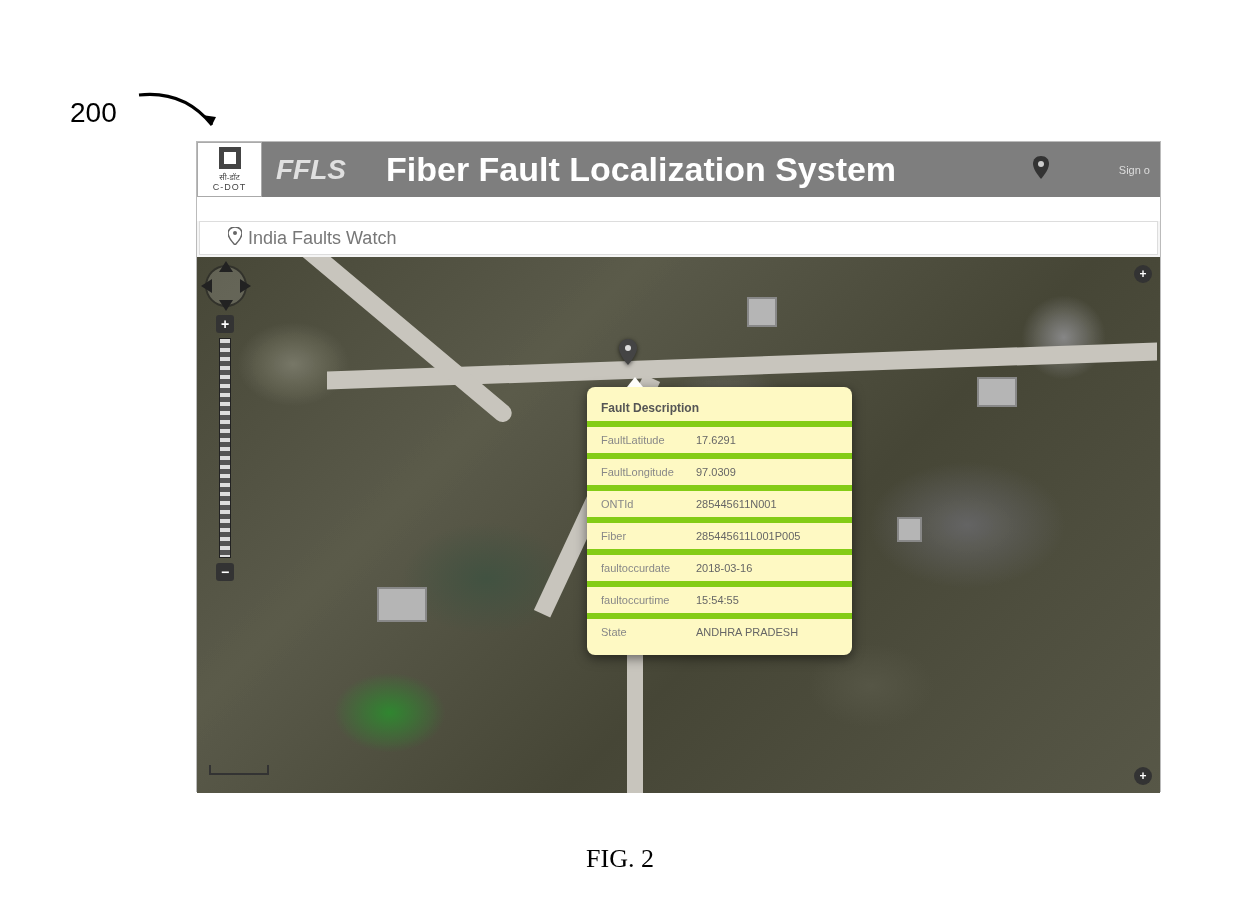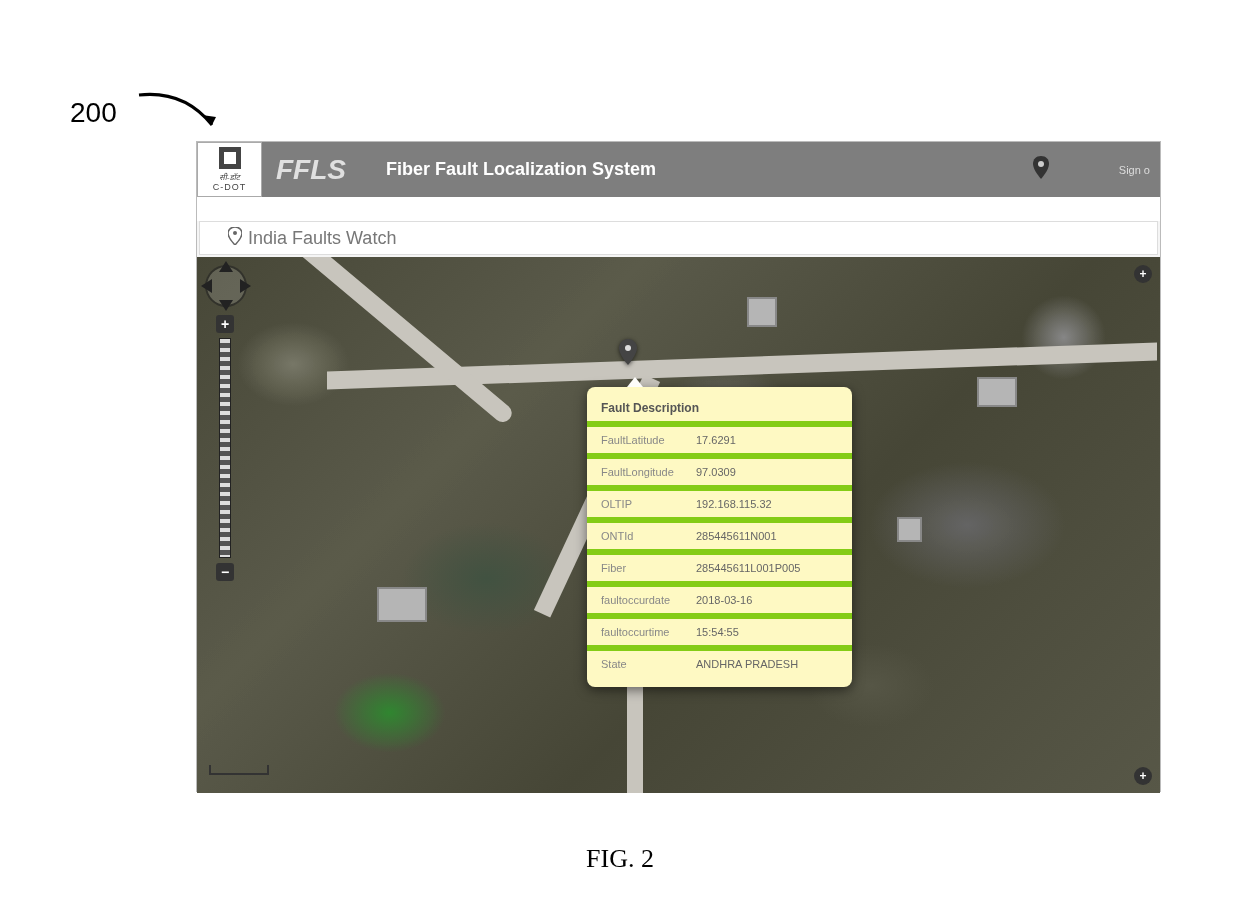--- a/index.html
+++ b/index.html
@@ -9,24 +9,24 @@
   .ref-arrow { width: 90px; height: 55px; }
 
   .figcap { position: absolute; bottom: 40px; left: 50%; transform: translateX(-50%); font-size: 26px; font-family: 'Times New Roman', serif; }
 
   .app-frame { position: absolute; left: 196px; top: 141px; width: 965px; height: 651px; border: 1px solid #bbb; background: #f5f5f5; }
 
   .topbar { height: 55px; background: #7e7e7e; display: flex; align-items: center; position: relative; }
   .logo-box { width: 65px; height: 55px; background: #fff; border: 1px solid #aaa; display: flex; flex-direction: column; align-items: center; justify-content: center; }
   .logo-top { width: 22px; height: 22px; background: #444; display:flex; align-items:center; justify-content:center;}
   .logo-top-inner{width:12px;height:12px;background:#fff;}
-  .logo-mid { font-size: 8px; color:#444; margin-top:2px;font-style:italic;}
+  .logo-mid { font-size: 8px; color:#444; margin-top:2px;}
   .logo-bot { font-size: 9px; color:#444; letter-spacing:1px;}
   .ffls { color: #e0e0e0; font-style: italic; font-weight: bold; font-size: 28px; margin-left: 14px; }
-  .app-title { color: #fff; font-size: 18px; font-weight: bold; margin-left: 40px; }
+  .app-title { color: #fff; font-size: 34px; font-weight: bold; margin-left: 40px; }
   .bell-area { position: absolute; right: 110px; top: 50%; transform: translateY(-50%); }
   .sign-link { position: absolute; right: 10px; top: 50%; transform: translateY(-50%); color: #ddd; font-size: 11px; }
 
   .gap-bar { height: 24px; background: #fff; }
 
   .watch-bar { height: 34px; background: #fff; border: 1px solid #ddd; display: flex; align-items: center; padding-left: 28px; margin: 0 2px; }
   .watch-bar .pin { margin-right: 6px; }
   .watch-text { color: #777; font-size: 18px; }
 
   .map { position: relative; height: 536px; background: #666; overflow: hidden; margin-top: 2px; }
@@ -171,24 +171,20 @@
       <div id="popup-rows">
           <div class="popup-row">
             <div class="popup-key">FaultLatitude</div>
             <div class="popup-val">17.6291</div>
           </div>
           <div class="popup-row">
             <div class="popup-key">FaultLongitude</div>
             <div class="popup-val">97.0309</div>
           </div>
           <div class="popup-row">
-            <div class="popup-key">OLTIP</div>
-            <div class="popup-val">192.168.115.32</div>
-          </div>
-          <div class="popup-row">
             <div class="popup-key">ONTId</div>
             <div class="popup-val">285445611N001</div>
           </div>
           <div class="popup-row">
             <div class="popup-key">Fiber</div>
             <div class="popup-val">285445611L001P005</div>
           </div>
           <div class="popup-row">
             <div class="popup-key">faultoccurdate</div>
             <div class="popup-val">2018-03-16</div>

